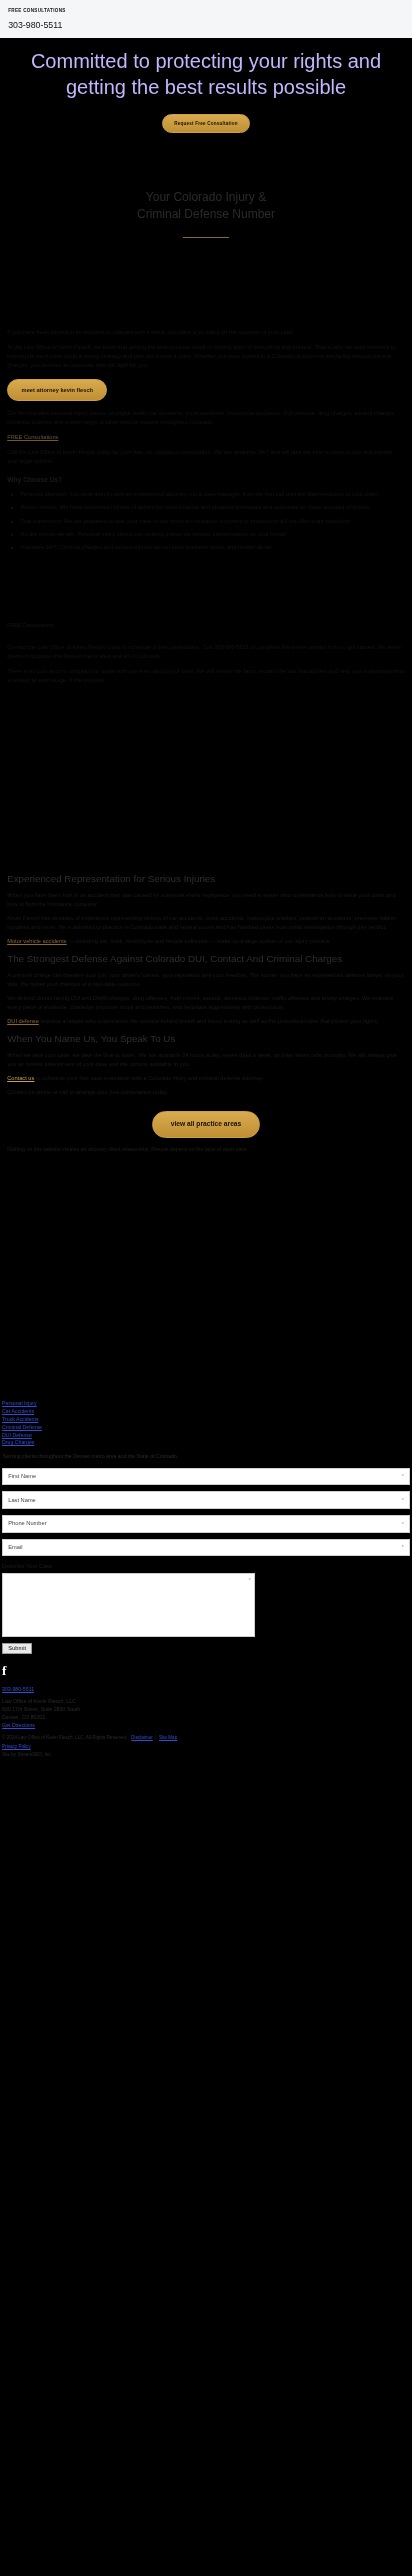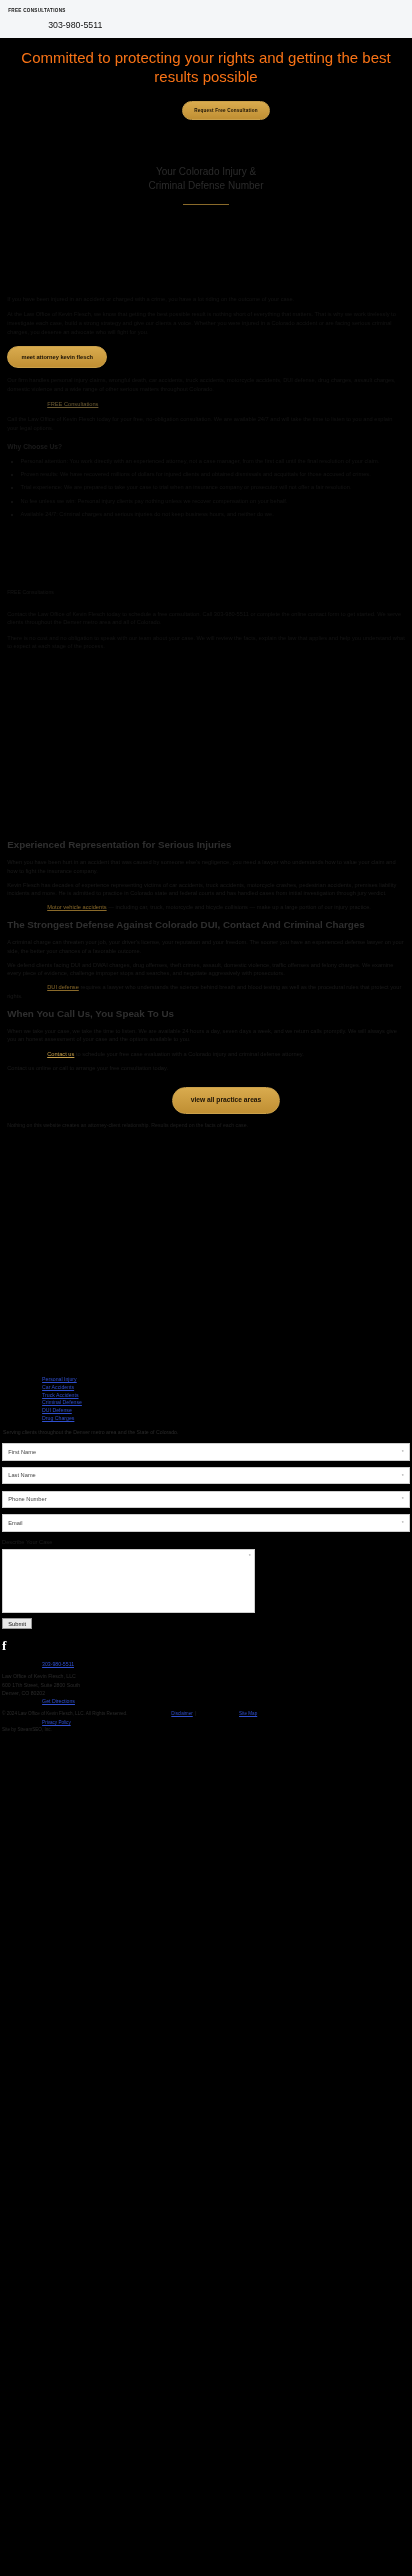--- a/index.html
+++ b/index.html
@@ -5,21 +5,21 @@
   * { box-sizing: border-box; }
   html, body { margin:0; padding:0; }
   body {
     width: 412px;
     font-family: "Liberation Sans", sans-serif;
     background: #000000;
     color: #bdbdbd;
     font-size: 6.2px;
     line-height: 1.55;
   }
-  a { color: #c8a04a; text-decoration: underline; margin-left: 40px; }
+  a { color: #c8a04a; text-decoration: underline; }
 
   
   .topbar {
     background: #f4f6f8;
     padding: 7.2px 8.2px 5.2px 8.2px;
   }
   .topbar .consult {
     color: #111;
     font-weight: bold;
     font-size: 4.6px;
@@ -34,23 +34,23 @@
     font-weight: 400;
   }
 
   
   .hero {
     background: #000;
     text-align: center;
     padding: 9.3px 10.3px 20.6px 10.3px;
   }
   .hero h1 {
-    color: #f97316;
+    color: #c4b5fd;
     font-weight: 400;
-    font-size: 15px;
+    font-size: 20px;
     line-height: 1.32;
     margin: 0 0 13.4px 0;
   }
   .btn-gold {
     display: inline-block;
     background: linear-gradient(180deg,#d9ab4e 0%, #c08f33 100%);
     border: 0.5px solid #caa04a;
     border-radius: 11.3px;
     color: #1b1206;
     font-size: 4.6px;
@@ -60,22 +60,22 @@
     text-decoration: none;
   }
 
   
   .ghost {
     background: #000;
     text-align: center;
     padding: 20.6px 10.3px 0 10.3px;
   }
   .ghost h2 {
-    margin: 4px;
-    font-size: 10px;
+    margin: 15px;
+    font-size: 12px;
     line-height: 1.35;
     font-weight: 400;
     color: #2b2b2b;
   }
   .rule {
     width: 46px;
     height: 1.5px;
     background: #8a6a2a;
     margin: 11.3px auto 0 auto;
   }
@@ -110,21 +110,21 @@
   }
   ul.reasons { margin: 3.1px 0 7.2px 0; padding-left: 13.4px; }
   ul.reasons li { color:#141414; font-size: 5.7px; margin-bottom: 4.6px; }
 
   .tiny-label { color:#161616; font-size: 5.2px; padding: 0 7.2px; }
 
   
   h2.big {
     color: #2f2f2f;
     font-size: 9.8px;
-    font-weight: 700;
+    font-weight: 400;
     margin: 0 0 5.2px 0;
   }
   .mid p { color:#1a1a1a; font-size: 5.7px; margin: 0 0 5.2px 0; }
   .mid a { color: #8a6a2a; }
   .mid-bright a { color:#c8a04a; }
 
   .practice-btn-wrap { text-align:center; padding: 9.3px 0 0 0; }
   .practice-btn {
     display:inline-block;
     background: linear-gradient(180deg,#d9ab4e 0%, #c08f33 100%);
@@ -266,21 +266,21 @@
 <div class="wrap mid">
   <h2 class="big">The Strongest Defense Against Colorado DUI, Contact And Criminal Charges</h2>
   <p>A criminal charge can threaten your job, your driver's license, your reputation and your freedom. The sooner you have an experienced defense lawyer on your side, the better your chances of a favorable outcome.</p>
   <p>We defend clients facing DUI and DWAI charges, drug offenses, theft crimes, assault, domestic violence, traffic offenses and felony charges. We examine every piece of evidence, challenge improper stops and searches, and negotiate aggressively with prosecutors.</p>
   <p>
     <a href="#">DUI defense</a><span> requires a lawyer who understands the science behind breath and blood testing as well as the procedural rules that protect your rights.</span>
   </p>
 </div>
 
 <div class="wrap mid mid-bright">
-  <h2 class="big">When You Call Us, You Speak To Us</h2>
+  <h2 class="big">When You Name Us, You Speak To Us</h2>
   <p>When we take your case, we take the time to listen. We are available 24 hours a day, seven days a week, and we return calls promptly. We will always give you an honest assessment of your case and the options available to you.</p>
   <p>
     <a href="#">Contact us</a><span> to schedule your free case evaluation with a Colorado injury and criminal defense attorney.</span>
   </p>
   <p>Contact us online or call to arrange your free consultation today.</p>
 </div>
 
 <div class="practice-btn-wrap">
   <a class="practice-btn" href="#">view all practice areas</a>
 </div>

